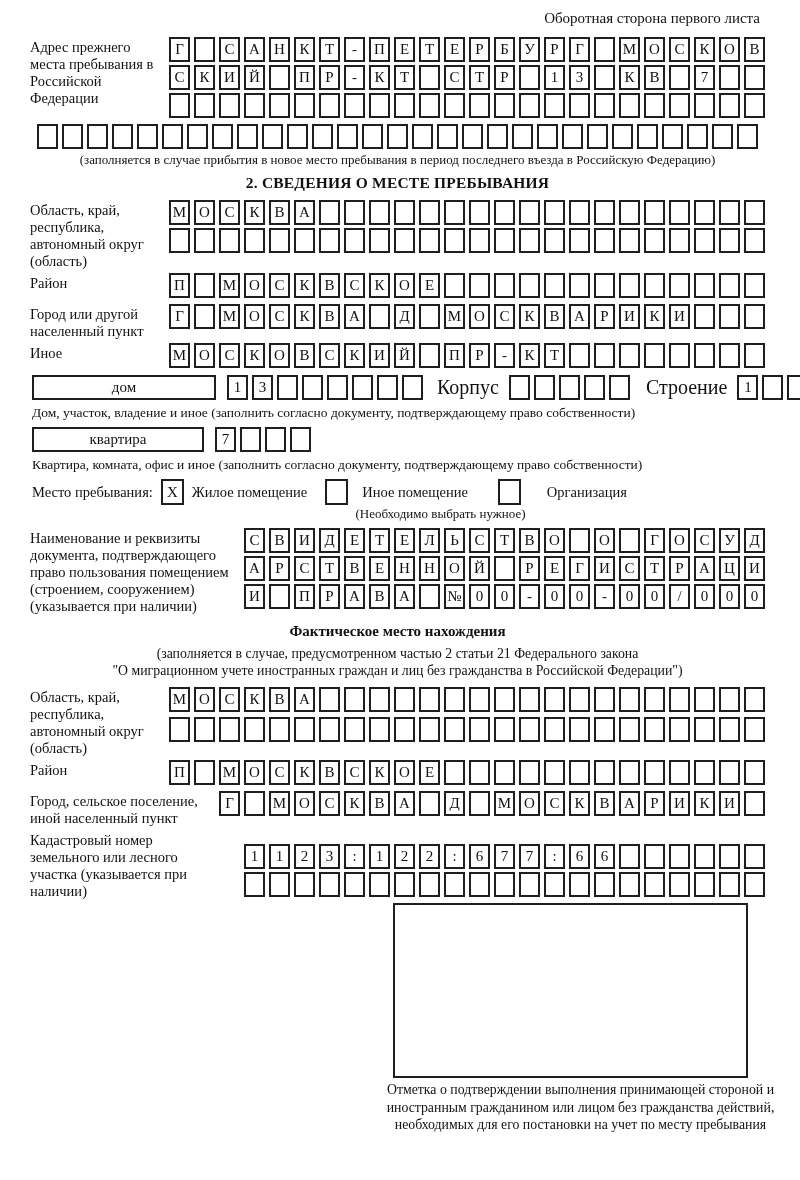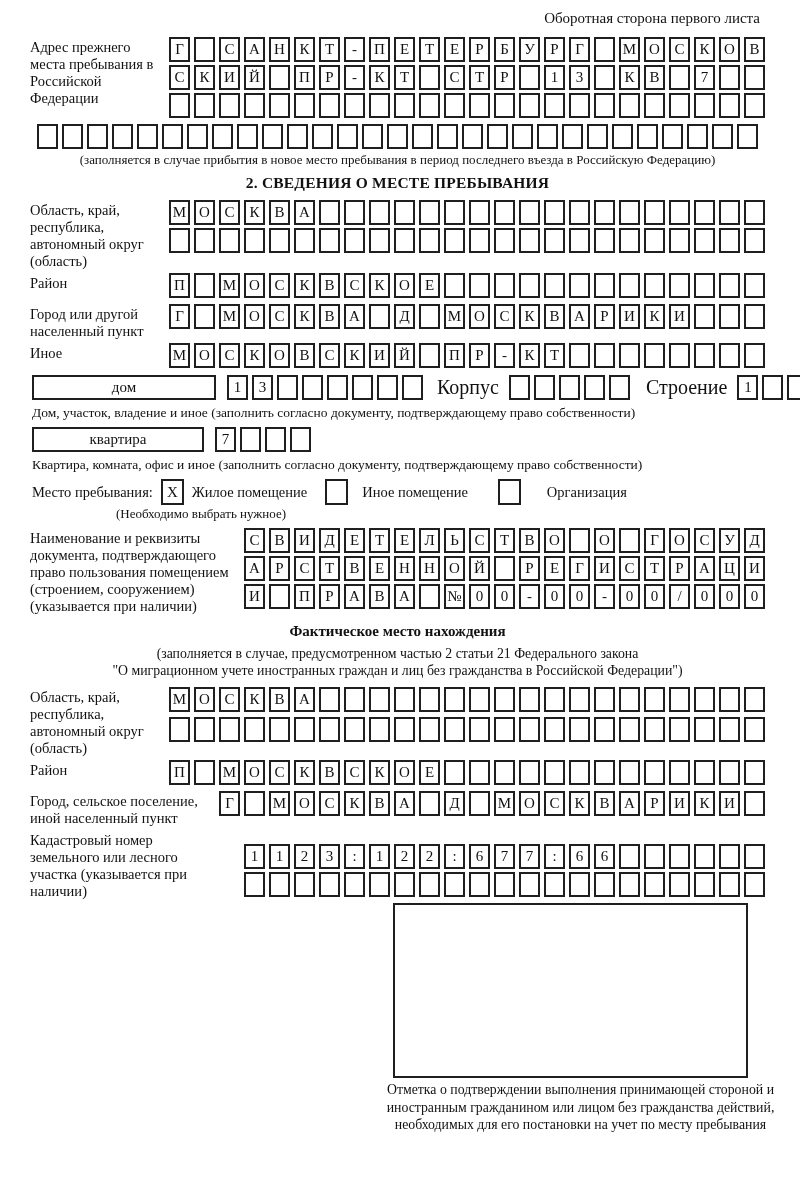--- a/index.html
+++ b/index.html
@@ -112,21 +112,21 @@
 
 <div class="chk-row">
   <span class="sp" style="line-height:26px;">Место пребывания:</span>
   <span class="checkbox" style="margin-left:8px;">X</span>
   <span class="sp" style="line-height:26px;margin-left:8px;">Жилое помещение</span>
   <span class="checkbox" style="margin-left:18px;"></span>
   <span class="sp" style="line-height:26px;margin-left:14px;">Иное помещение</span>
   <span class="checkbox" style="margin-left:30px;"></span>
   <span class="sp" style="line-height:26px;margin-left:26px;">Организация</span>
 </div>
-<div class="small-note" style="text-align:left;margin-left:86px;">(Необходимо выбрать нужное)</div>
+<div class="small-note" style="text-align:center;margin-left:86px;">(Необходимо выбрать нужное)</div>
 
 <div class="frow">
   <div class="flabel" style="width:205px;">Наименование и реквизиты документа, подтверждающего право пользования помещением (строением, сооружением) (указывается при наличии)</div>
   <div class="cells-col">
     <div class="cellrow"><span class="cell">С</span><span class="cell">В</span><span class="cell">И</span><span class="cell">Д</span><span class="cell">Е</span><span class="cell">Т</span><span class="cell">Е</span><span class="cell">Л</span><span class="cell">Ь</span><span class="cell">С</span><span class="cell">Т</span><span class="cell">В</span><span class="cell">О</span><span class="cell">&nbsp;</span><span class="cell">О</span><span class="cell">&nbsp;</span><span class="cell">Г</span><span class="cell">О</span><span class="cell">С</span><span class="cell">У</span><span class="cell">Д</span></div>
     <div class="cellrow"><span class="cell">А</span><span class="cell">Р</span><span class="cell">С</span><span class="cell">Т</span><span class="cell">В</span><span class="cell">Е</span><span class="cell">Н</span><span class="cell">Н</span><span class="cell">О</span><span class="cell">Й</span><span class="cell">&nbsp;</span><span class="cell">Р</span><span class="cell">Е</span><span class="cell">Г</span><span class="cell">И</span><span class="cell">С</span><span class="cell">Т</span><span class="cell">Р</span><span class="cell">А</span><span class="cell">Ц</span><span class="cell">И</span></div>
     <div class="cellrow"><span class="cell">И</span><span class="cell">&nbsp;</span><span class="cell">П</span><span class="cell">Р</span><span class="cell">А</span><span class="cell">В</span><span class="cell">А</span><span class="cell">&nbsp;</span><span class="cell">№</span><span class="cell">0</span><span class="cell">0</span><span class="cell">-</span><span class="cell">0</span><span class="cell">0</span><span class="cell">-</span><span class="cell">0</span><span class="cell">0</span><span class="cell">/</span><span class="cell">0</span><span class="cell">0</span><span class="cell">0</span></div>
   </div>
 </div>
 

